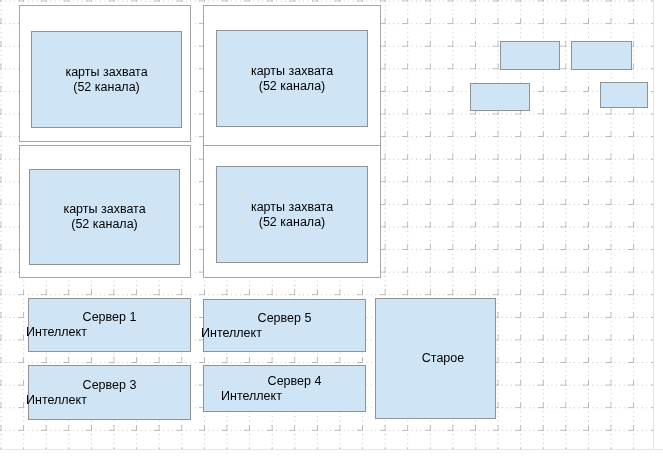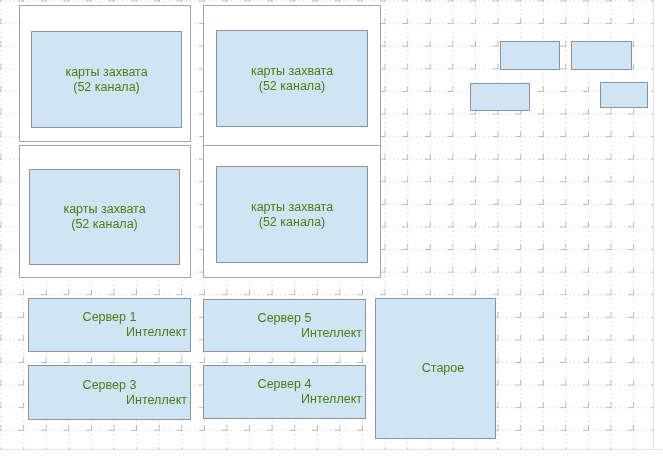--- a/index.html
+++ b/index.html
@@ -76,40 +76,40 @@
     background: #ffffff;
     border-top: 1px solid #e3e3e3;
   }
 
   .shape {
     position: absolute;
     box-sizing: border-box;
     display: flex;
     flex-direction: column;
     justify-content: center;
-    color: #4d7c0f;
+    color: #000000;
     font-size: 12.5px;
     line-height: 15px;
     white-space: pre;
   }
   
   .group-box {
     background: #ffffff;
     border: 1px solid #a6a6a6;
   }
   
   .blue-box {
     background: #cfe5f5;
     border: 1.6px solid #8f9396;
     text-align: center;
     align-items: center;
   }
   .blue-box .ln { display: block; width: 100%; }
   .blue-box.srv { text-align: center; }
-  .blue-box.srv .ln2 { text-align: right; padding-right: 6px; }
+  .blue-box.srv .ln2 { text-align: left; padding-right: 6px; }
 </style>
 </head>
 <body>
 
 <div id="canvas">
 
   <div id="grid-mask"></div>
   <div id="grid-re-dots"></div>
 
   <div class="shape group-box" style="left:19px; top:5px; width:172px; height:137px;"></div>
@@ -155,25 +155,25 @@
     <span class="ln ln2">Интеллект</span>
   </div>
   <div class="shape blue-box srv" style="left:28px; top:365px; width:163px; height:55px;">
     <span class="ln ln1">Сервер 3</span>
     <span class="ln ln2">Интеллект</span>
   </div>
   <div class="shape blue-box srv" style="left:203px; top:299px; width:163px; height:53px;">
     <span class="ln ln1">Сервер 5</span>
     <span class="ln ln2">Интеллект</span>
   </div>
-  <div class="shape blue-box srv" style="left:203px; top:365px; width:163px; height:54px;">
+  <div class="shape blue-box srv" style="left:203px; top:365px; width:163px; height:47px;padding-left:20px;">
     <span class="ln ln1">Сервер 4</span>
     <span class="ln ln2">Интеллект</span>
   </div>
 
-  <div class="shape blue-box" style="left:375px; top:298px; width:121px; height:141px;padding-left:15px;">
+  <div class="shape blue-box" style="left:375px; top:298px; width:121px; height:121px;padding-left:15px;">
     <span class="ln">Старое</span>
   </div>
 
   <div id="edge-right"></div>
   <div id="edge-bottom"></div>
 
 </div>
 
 </body></html>

